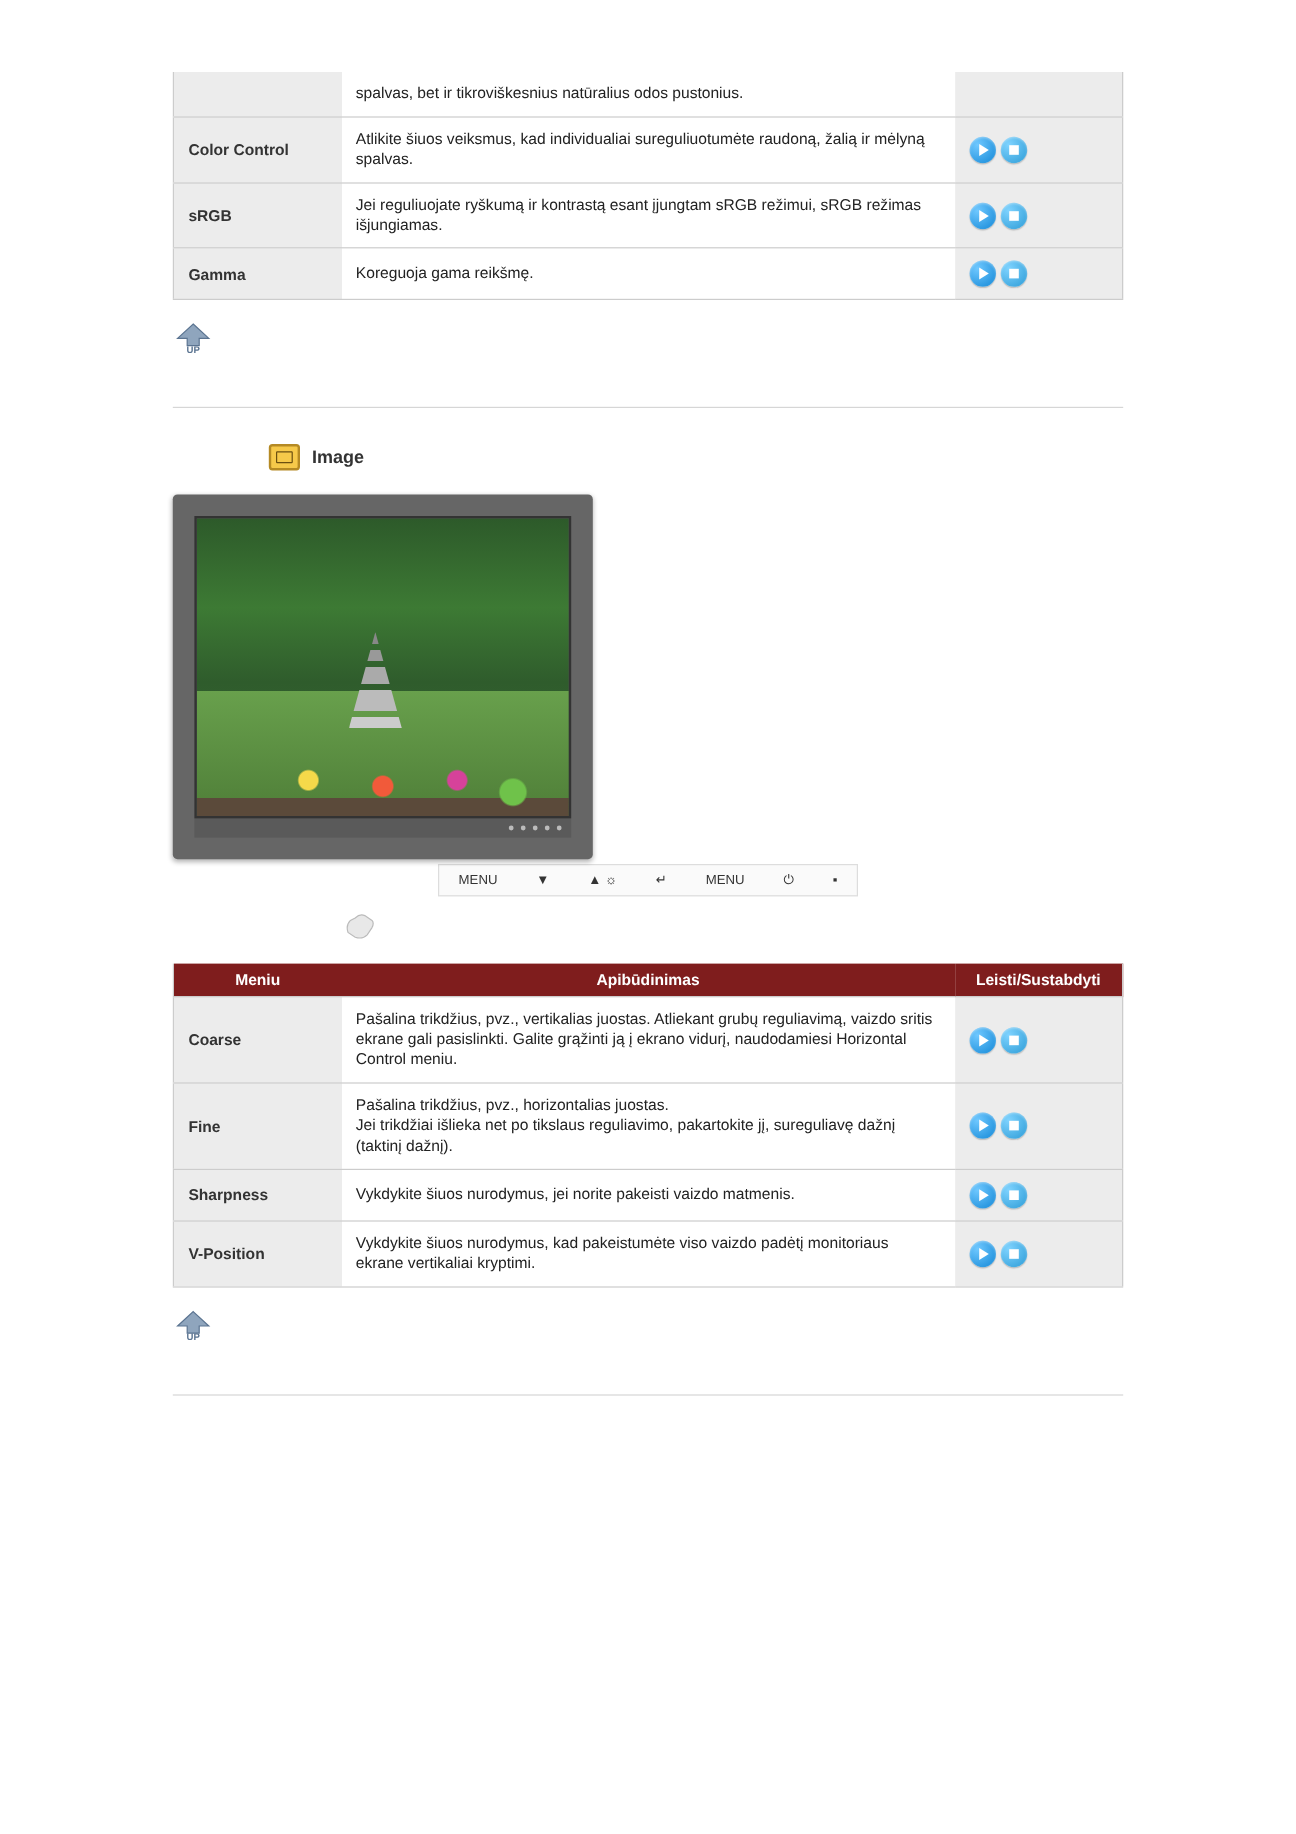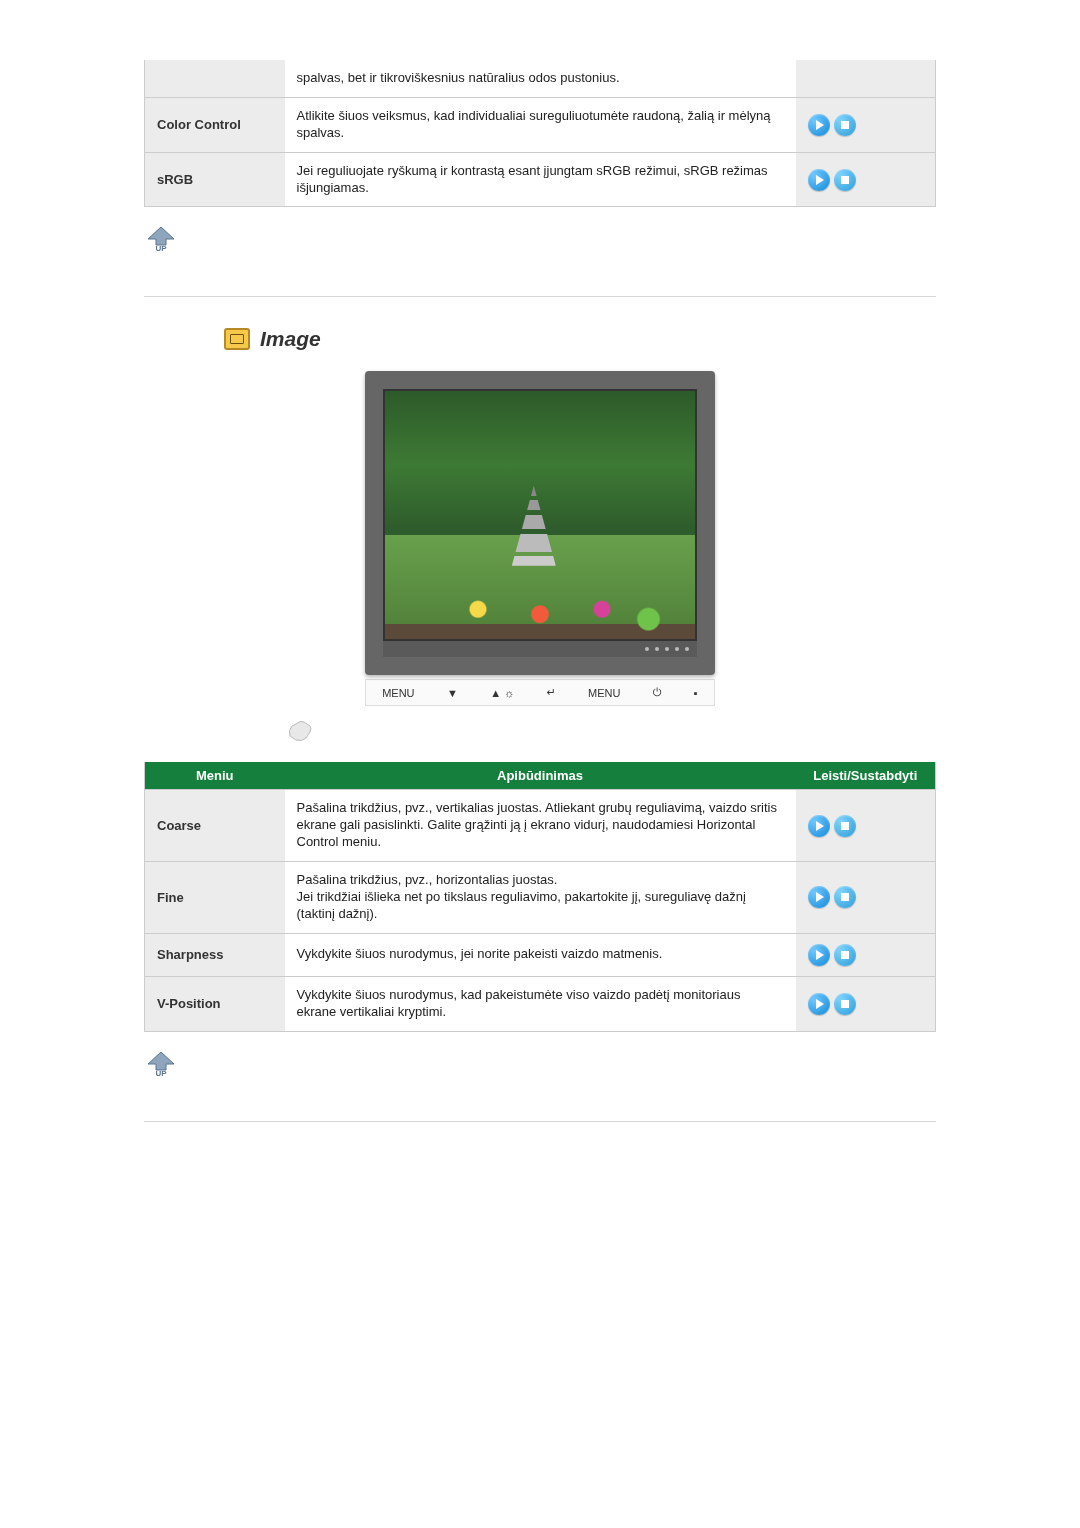--- a/index.html
+++ b/index.html
@@ -24,21 +24,21 @@
     border-right: 1px solid #ccc;
     table-layout: fixed;
   }
   table.menu-table td, table.menu-table th {
     padding: 10px 12px;
     border-bottom: 1px solid #ccc;
     vertical-align: middle;
     text-align: left;
   }
   table.menu-table th.header {
-    background: #15803d;
+    background: #7f1d1d;
     color: #fff;
     font-weight: bold;
     text-align: center;
     padding: 6px 0;
   }
   col.c1 { width: 140px; }
   col.c2 { width: auto; }
   col.c3 { width: 140px; }
   td.name { background: #ececec; font-weight: bold; color: #333; }
   td.desc { background: #fff; color: #222; line-height: 1.3; }
@@ -60,30 +60,30 @@
   .up-icon { text-align:left; margin: 18px 0 40px; }
   .up-icon .arrow {
     display:inline-block; width:34px; height:28px; position:relative; cursor:pointer;
   }
   .up-icon .arrow svg { width:100%; height:100%; }
   hr.sep {
     border: none; border-top: 1px solid #d6d6d6; margin: 0 0 30px;
   }
   .section-title {
     display:flex; align-items:center; gap:10px; font-weight:bold; color:#333;
-    margin: 0 0 20px 80px; font-size: 21px; font-style: italic;
+    margin: 0 0 20px 80px; font-size: 15px;
   }
   .section-icon {
     width:22px; height:18px; background:#f6c94a; border:2px solid #b58a24;
     border-radius:3px; position:relative; display:inline-flex; align-items:center; justify-content:center;
   }
   .section-icon::after {
     content:""; width:12px; height:8px; border:1.5px solid #6b4f10; border-radius:1px;
   }
-  .monitor-area { text-align:center; margin-bottom: 20px; }
+  .monitor-area { text-align:left; margin-bottom: 20px; }
   .monitor-frame {
     display:inline-block; background:#666; padding:18px; border-radius:4px;
     box-shadow:0 2px 4px rgba(0,0,0,.3);
   }
   .monitor-screen {
     width:310px; height:248px; position:relative; border:2px solid #333;
     background:
       radial-gradient(circle at 30% 88%, #f5d94a 2.5%, transparent 3%),
       radial-gradient(circle at 50% 90%, #f15a3a 3%, transparent 3.5%),
       radial-gradient(circle at 70% 88%, #d6429a 2.5%, transparent 3%),
@@ -145,20 +145,32 @@
                   <span class="tri"></span>
                 </span>
                 <span class="round-btn btn-stop">
                   <span class="sq"></span>
                 </span>
               </span></td>
           </tr>
           <tr>
             <td class="name">sRGB</td>
             <td class="desc">Jei reguliuojate ryškumą ir kontrastą esant įjungtam sRGB režimui, sRGB režimas išjungiamas.</td>
+            <td class="ctrl"><span class="play-stop">
+                <span class="round-btn btn-play">
+                  <span class="tri"></span>
+                </span>
+                <span class="round-btn btn-stop">
+                  <span class="sq"></span>
+                </span>
+              </span></td>
+          </tr>
+          <tr>
+            <td class="name">Gamma</td>
+            <td class="desc">Koreguoja gama reikšmę.</td>
             <td class="ctrl"><span class="play-stop">
                 <span class="round-btn btn-play">
                   <span class="tri"></span>
                 </span>
                 <span class="round-btn btn-stop">
                   <span class="sq"></span>
                 </span>
               </span></td>
           </tr>
         </tbody>

